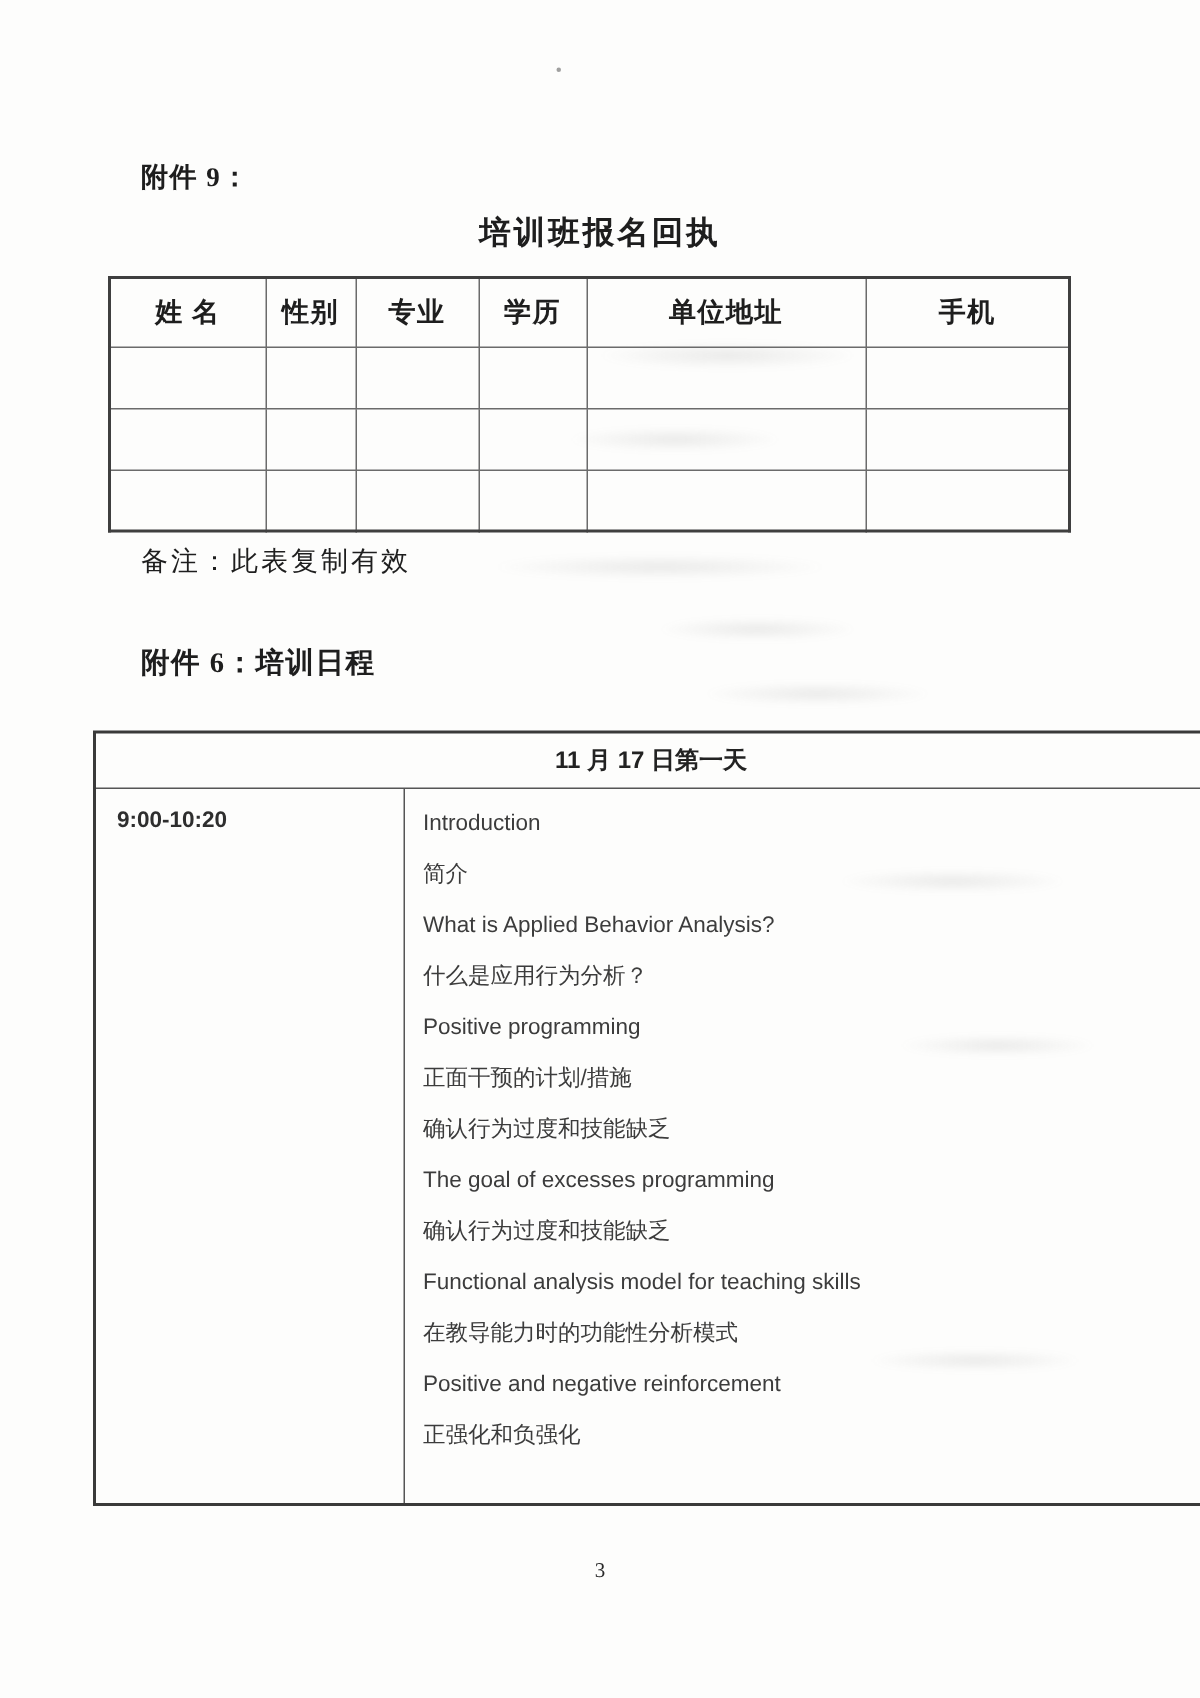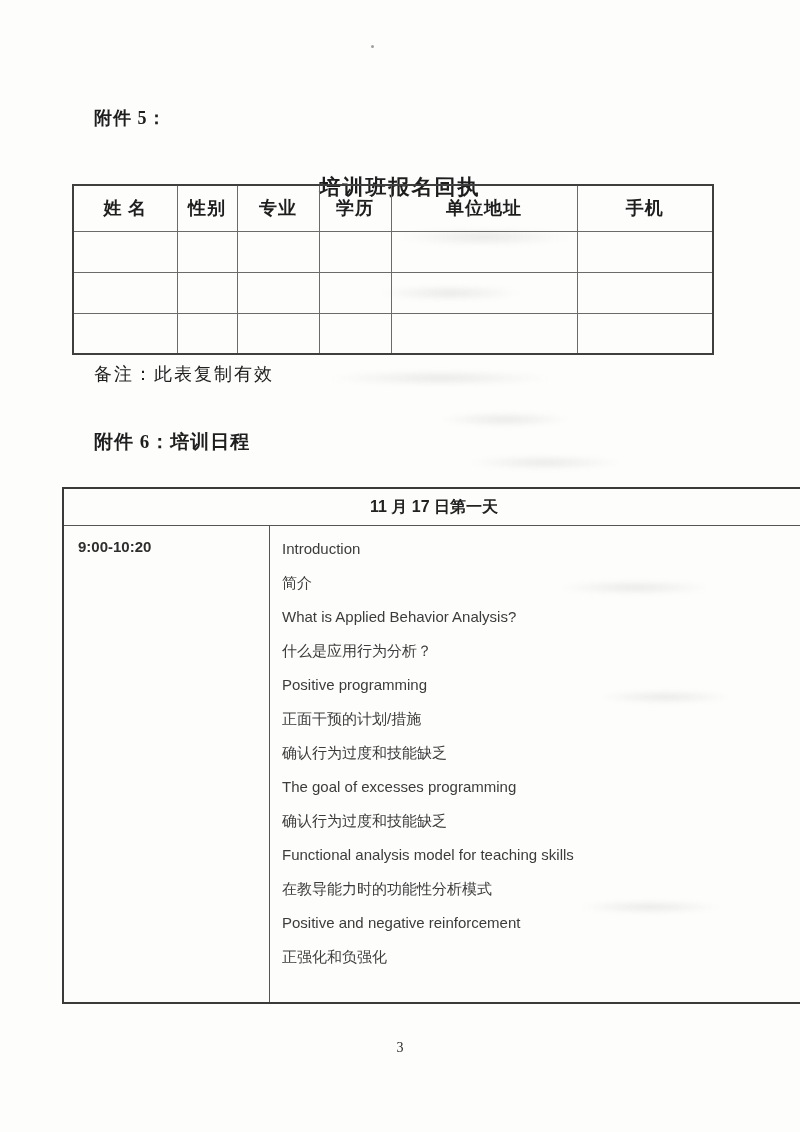--- a/index.html
+++ b/index.html
@@ -11,21 +11,21 @@
     color:#1e1e1e;
     overflow:hidden;
   }
   
   .att1-label{
     position:absolute;left:94px;top:106px;
     font-size:18px;font-weight:600;letter-spacing:1px;
   }
   .doc-title{
     position:absolute;left:0;top:141px;width:800px;
-    text-align:center;font-size:21px;font-weight:700;letter-spacing:2px;margin-top:32px;
+    text-align:center;font-size:21px;font-weight:700;letter-spacing:2px;
   }
   .reg-table{
     position:absolute;left:72px;top:184px;width:640px;
     border-collapse:collapse;table-layout:fixed;padding-left:26px;
   }
   .reg-table th,.reg-table td{
     border:1px solid #6b6b6b;
     font-size:18px;font-weight:600;letter-spacing:1px;
     text-align:center;vertical-align:middle;
     padding:0;
@@ -94,21 +94,21 @@
   <span class="dot" style="left:371px;top:45px;"></span>
   <div class="bleed" style="left:400px;top:228px;width:170px;height:18px;"></div>
   <div class="bleed" style="left:380px;top:285px;width:140px;height:16px;"></div>
   <div class="bleed" style="left:330px;top:370px;width:220px;height:16px;"></div>
   <div class="bleed" style="left:440px;top:412px;width:130px;height:15px;"></div>
   <div class="bleed" style="left:470px;top:455px;width:150px;height:15px;"></div>
   <div class="bleed" style="left:560px;top:580px;width:150px;height:15px;"></div>
   <div class="bleed" style="left:600px;top:690px;width:130px;height:14px;"></div>
   <div class="bleed" style="left:580px;top:900px;width:140px;height:14px;"></div>
 
-  <div class="att1-label">附件 5：</div>
+  <div class="att1-label">附件 9：</div>
   <div class="doc-title">培训班报名回执</div>
 
   <table class="reg-table">
     <colgroup>
       <col style="width:104px">
         <col style="width:60px">
         <col style="width:82px">
       <col style="width:72px">
         <col style="width:186px">
         <col style="width:136px">

